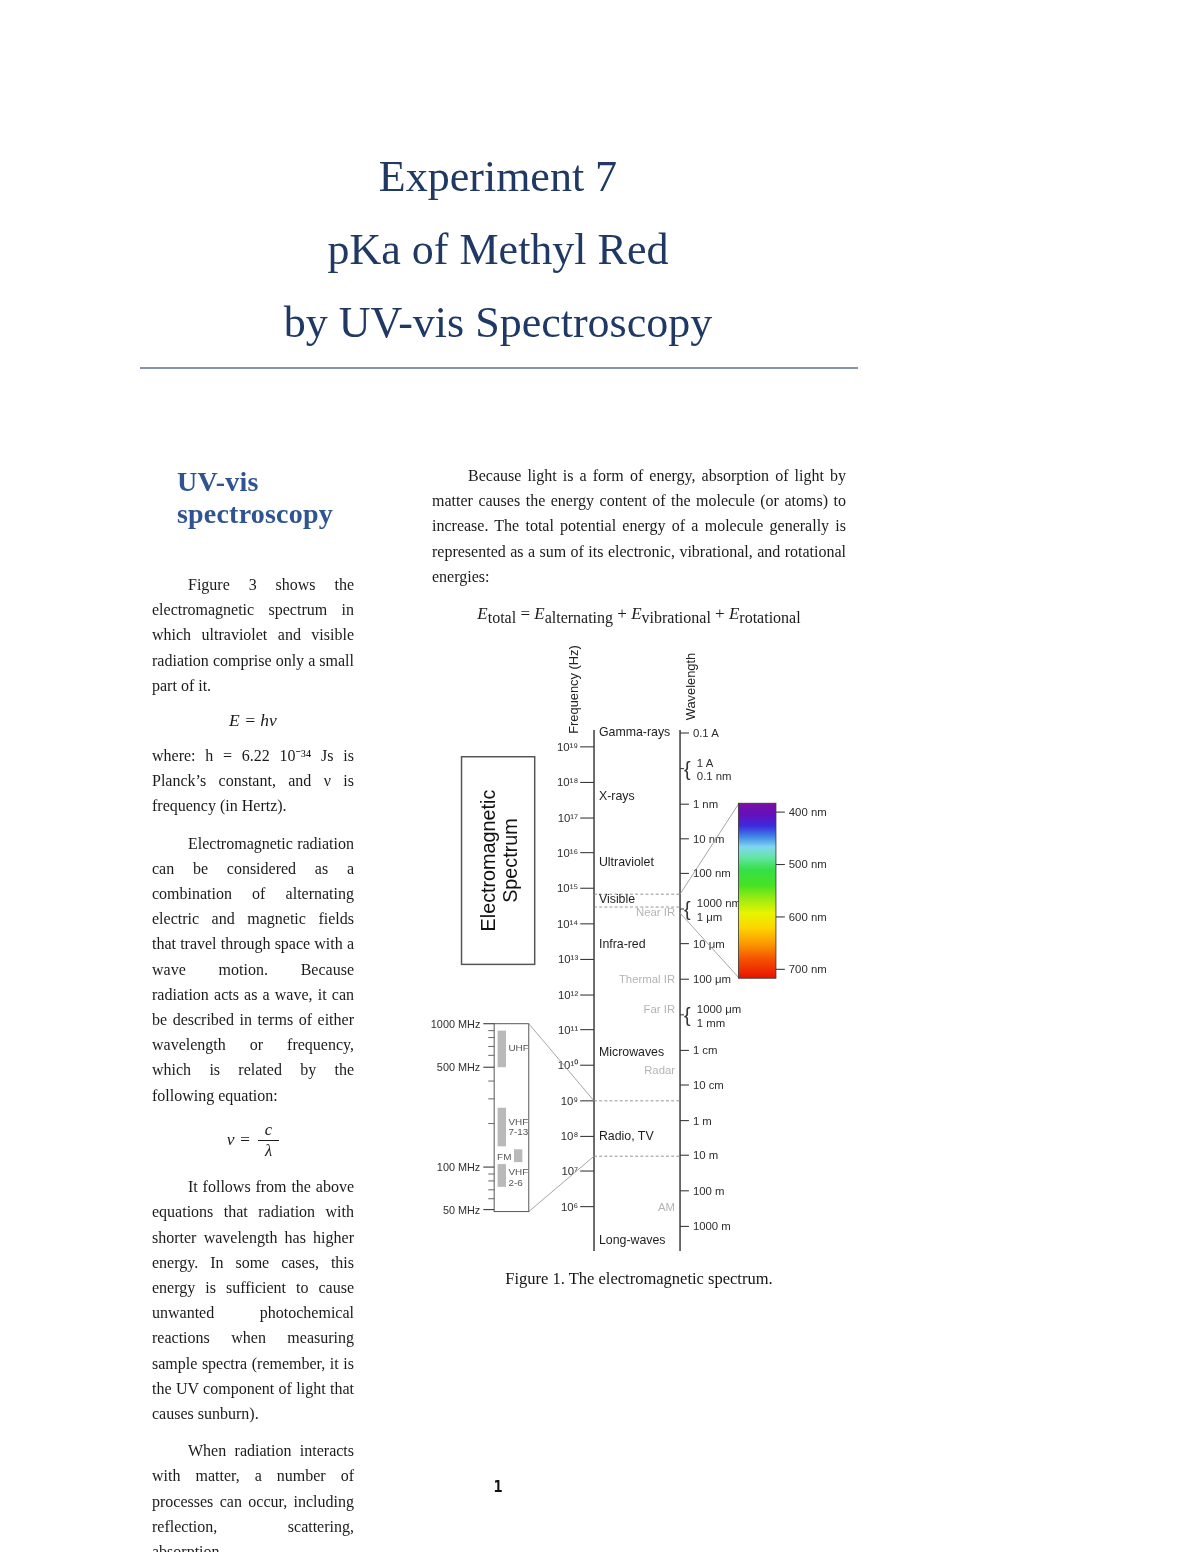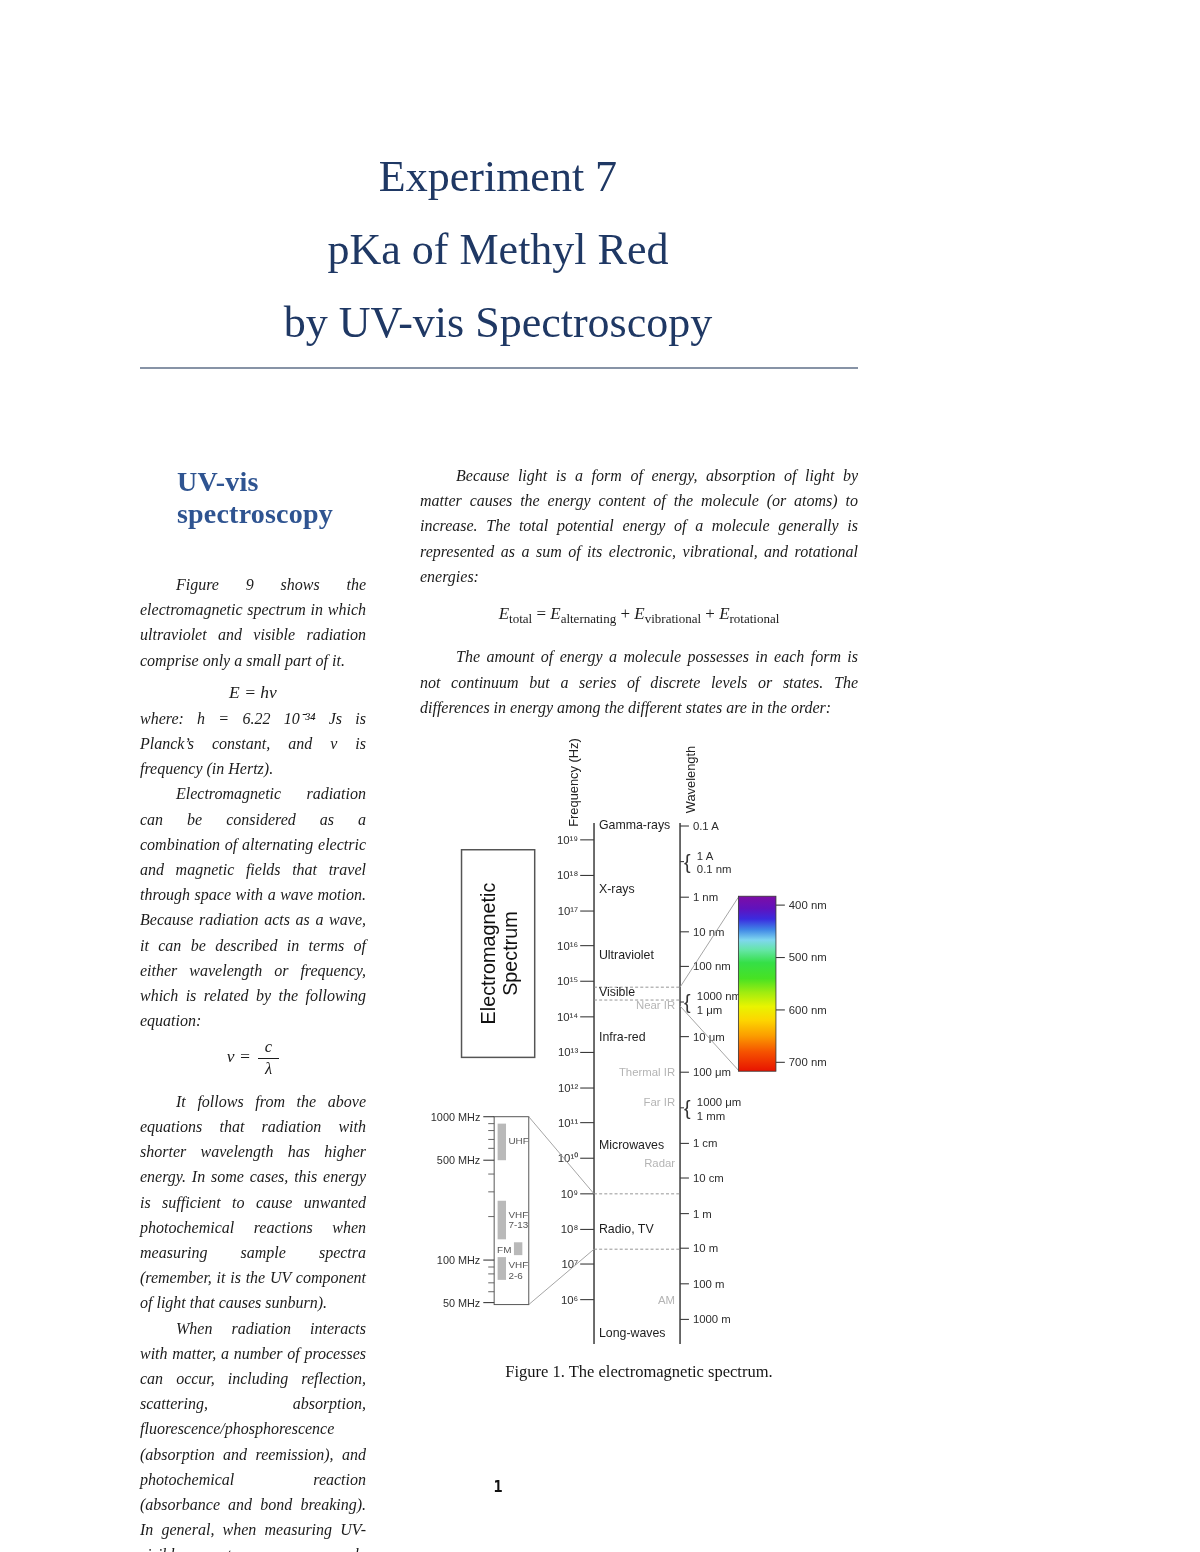--- a/index.html
+++ b/index.html
@@ -6,32 +6,32 @@
   body { width:1200px; height:1552px; font-family:"Liberation Serif", serif; color:#1b1b1b; }
   .page { position:relative; width:996px; height:1552px; overflow:hidden; background:#fff; }
 
   .title { margin:140px 140px 0 140px; text-align:center; font-weight:400;
            font-size:44px; line-height:73px; color:#1f3864; }
   .title-line { display:block; }
   .title-rule { border:none; border-top:2px solid #8793a6; margin:8px 138px 0 140px; }
 
   .columns { display:flex; margin:0 138px 0 140px; gap:54px; align-items:flex-start; }
   .col { width:438px; }
-  .col p { margin:0; font-size:16px; line-height:25.2px; text-align:justify;font-style:italic; }
+  .col p { margin:12px; font-size:16px; line-height:25.2px; text-align:justify; }
   p.indent { text-indent:36px; }
 
   .section-heading { margin:97px 0 42px 37px; font-size:28px; font-weight:700;
                      color:#2f5491; letter-spacing:0.2px; }
   .first-right { margin-top:94px !important; }
 
   .equation { text-align:center; margin:9px 0 3px 0; font-size:17.5px; }
   .eqi { font-style:italic; }
   .etotal { font-size:17px; margin:15px 0 17px 0; }
   .etotal .eq-var { font-style:italic; }
-  .etotal sub { font-size:13px; font-style:normal; }
+  .etotal sub { font-size:16px; font-style:normal; }
   .frac-eq { margin:4px 0 9px 0; }
   .frac { display:inline-block; vertical-align:middle; text-align:center; margin-left:7px; font-size:16.5px; }
   .frac .num { display:block; border-bottom:1.2px solid #1b1b1b; padding:0 7px 0px 7px; line-height:1.25; }
   .frac .den { display:block; padding-top:0px; line-height:1.25; }
 
   figure.em-figure { margin:18px 0 0 0; text-align:center; }
   figcaption { font-size:16.5px; margin-top:6px; color:#141414; }
   .fig-svg { display:block; margin:0 auto; }
 
   
@@ -66,39 +66,38 @@
     <span class="title-line">Experiment 7</span>
     <span class="title-line">pKa of Methyl Red</span>
     <span class="title-line">by UV-vis Spectroscopy</span>
   </h1>
   <hr class="title-rule">
 
   <div class="columns">
 
     <div class="col">
       <h2 class="section-heading">UV-vis spectroscopy</h2>
-      <p class="indent">Figure 9 shows the electromagnetic spectrum in which ultraviolet and visible radiation comprise only a small part of it.</p>
+      <p class="indent">Figure 3 shows the electromagnetic spectrum in which ultraviolet and visible radiation comprise only a small part of it.</p>
       <div class="equation">
         <span class="eqi">E = hν</span>
       </div>
       <p>where: h = 6.22 10⁻³⁴ Js is Planck’s constant, and ν is frequency (in Hertz).</p>
       <p class="indent">Electromagnetic radiation can be considered as a combination of alternating electric and magnetic fields that travel through space with a wave motion. Because radiation acts as a wave, it can be described in terms of either wavelength or frequency, which is related by the following equation:</p>
       <div class="equation frac-eq">
         <span class="eqi">ν&nbsp;=</span><span class="frac"><span class="num eqi">c</span><span class="den eqi">λ</span></span>
       </div>
       <p class="indent">It follows from the above equations that radiation with shorter wavelength has higher energy. In some cases, this energy is sufficient to cause unwanted photochemical reactions when measuring sample spectra (remember, it is the UV component of light that causes sunburn).</p>
       <p class="indent">When radiation interacts with matter, a number of processes can occur, including reflection, scattering, absorption, fluorescence/phosphorescence (absorption and reemission), and photochemical reaction (absorbance and bond breaking). In general, when measuring UV-visible spectra, we are only interested in the absorption of the light by a sample material.</p>
     </div>
 
     <div class="col">
       <p class="indent first-right">Because light is a form of energy, absorption of light by matter causes the energy content of the molecule (or atoms) to increase. The total potential energy of a molecule generally is represented as a sum of its electronic, vibrational, and rotational energies:</p>
       <div class="equation etotal">
         <span><span class="eq-var">E</span><sub>total</sub><span>&nbsp;=&nbsp;</span></span><span><span class="eq-var">E</span><sub>alternating</sub><span>&nbsp;+&nbsp;</span></span><span><span class="eq-var">E</span><sub>vibrational</sub><span>&nbsp;+&nbsp;</span></span><span><span class="eq-var">E</span><sub>rotational</sub></span>
       </div>
-      <p class="indent">The amount of energy a molecule possesses in each form is not continuum but a series of discrete levels or states. The differences in energy among the different states are in the order:</p>
 
       <figure class="em-figure">
         <svg class="fig-svg" width="440" height="618" viewBox="0 0 445 625" xmlns="http://www.w3.org/2000/svg">
           <defs>
             <linearGradient id="visGrad" x1="0" y1="0" x2="0" y2="1">
               <stop offset="0" stop-color="#7d0da5"></stop>
               <stop offset="0.07" stop-color="#6012bd"></stop>
               <stop offset="0.13" stop-color="#3b2bdf"></stop>
               <stop offset="0.19" stop-color="#3f85e6"></stop>
               <stop offset="0.25" stop-color="#7fd7ef"></stop>

